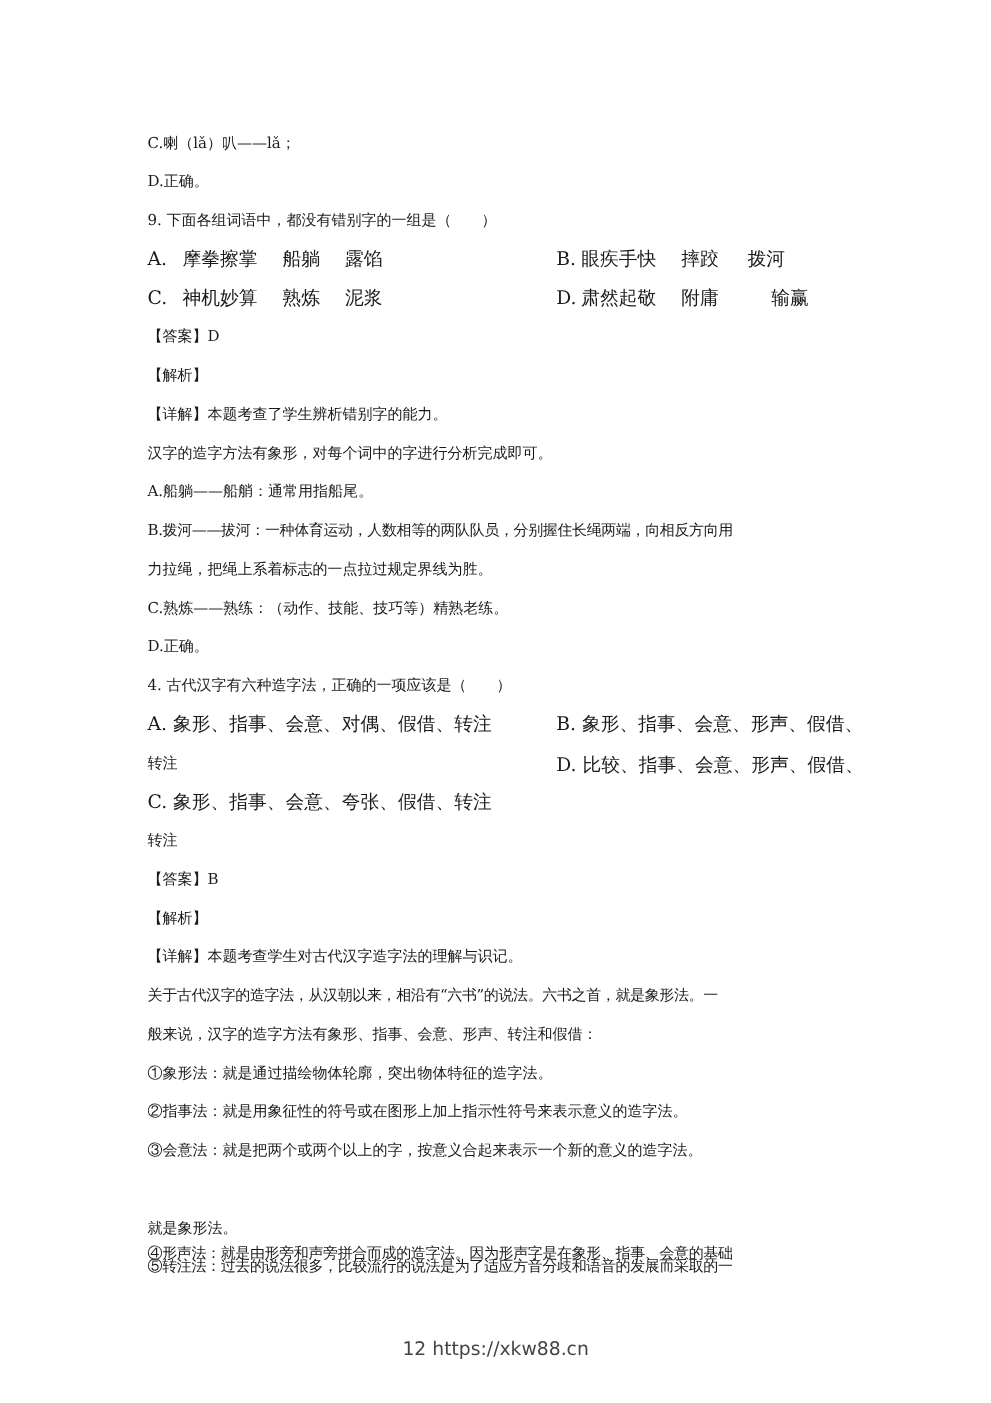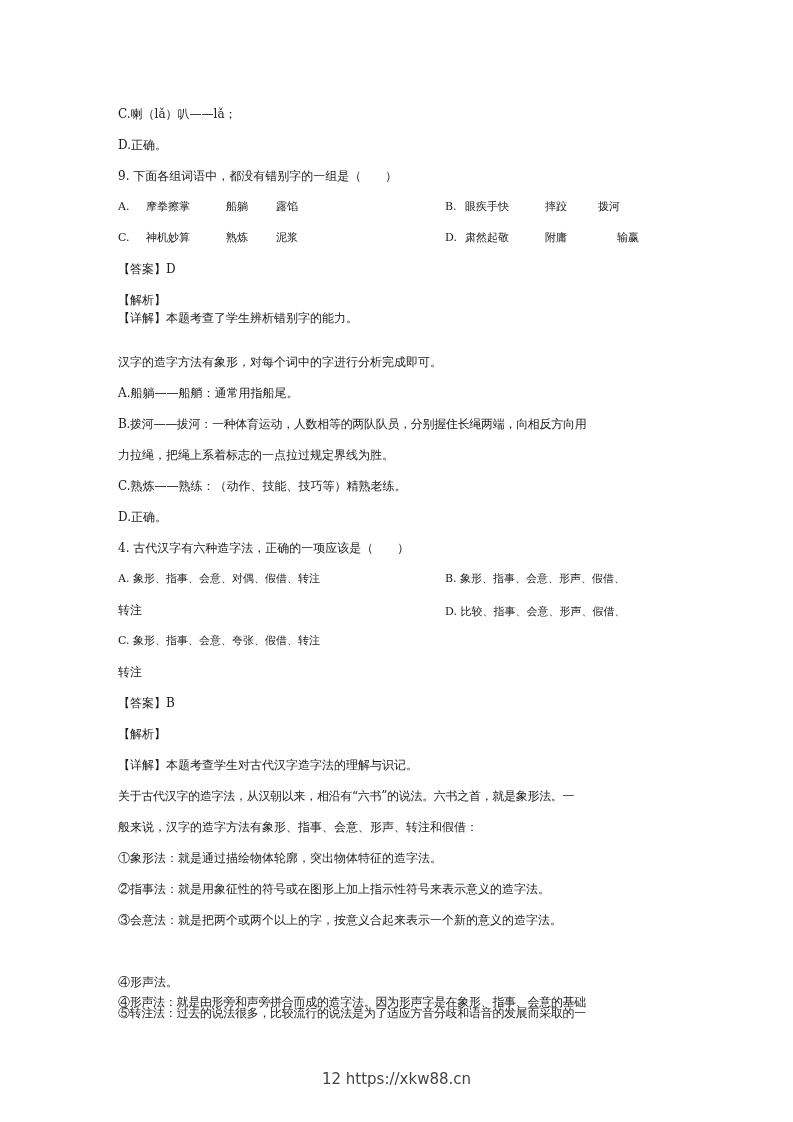--- a/index.html
+++ b/index.html
@@ -1,20 +1,20 @@
 <!DOCTYPE html>
 <html><head>
 <meta charset="utf-8">
 <style>
   html, body { margin: 0; padding: 0; background: #ffffff; }
   body { width: 793px; height: 1122px; position: relative; overflow: hidden;
          font-family: "DejaVu Serif", "Liberation Serif", serif; color: #1a1a1a; }
   .page { position: absolute; left: 118px; top: 0; width: 560px; }
   .line { position: absolute; left: 0; font-size: 12px; line-height: 20px; white-space: nowrap; }
-  .opt { position: absolute; font-size: 11px; line-height: 20px; white-space: nowrap; }
+  .opt { position: absolute; font-size: 15px; line-height: 20px; white-space: nowrap; }
   .w { display: inline-block; }
   .footer { position: absolute; left: 0; width: 793px; top: 1070px; text-align: center;
             font-family: "DejaVu Sans", "Liberation Sans", sans-serif; font-size: 15px; color: #444; }
 </style>
 </head>
 <body>
 
 <div class="page">
   <div class="line" style="top:104px">C.喇（lǎ）叭——lǎ；</div>
   <div class="line" style="top:135px">D.正确。</div>
@@ -28,21 +28,21 @@
   </div>
   <div class="opt" style="top:228px; left:0">
     <span class="w" style="width:28px">C.</span><span class="w" style="width:80px">神机妙算</span><span class="w" style="width:50px">熟炼</span><span class="w">泥浆</span>
   </div>
   <div class="opt" style="top:228px; left:327px">
     <span class="w" style="width:20px">D.</span><span class="w" style="width:80px">肃然起敬</span><span class="w" style="width:72px">附庸</span><span class="w">输赢</span>
   </div>
 
   <div class="line" style="top:259px">【答案】D</div>
   <div class="line" style="top:290px">【解析】</div>
-  <div class="line" style="top:308px">【详解】本题考查了学生辨析错别字的能力。</div>
+  <div class="line" style="top:321px">【详解】本题考查了学生辨析错别字的能力。</div>
   <div class="line" style="top:352px">汉字的造字方法有象形，对每个词中的字进行分析完成即可。</div>
   <div class="line" style="top:383px">A.船躺——船艄：通常用指船尾。</div>
   <div class="line" style="top:414px; letter-spacing:-0.3px">B.拨河——拔河：一种体育运动，人数相等的两队队员，分别握住长绳两端，向相反方向用</div>
   <div class="line" style="top:445px">力拉绳，把绳上系着标志的一点拉过规定界线为胜。</div>
   <div class="line" style="top:476px">C.熟炼——熟练：（动作、技能、技巧等）精熟老练。</div>
   <div class="line" style="top:507px">D.正确。</div>
   <div class="line" style="top:538px">4.  古代汉字有六种造字法，正确的一项应该是（　　）</div>
 
   <div class="opt" style="top:569px; left:0">A.  象形、指事、会意、对偶、假借、转注</div>
   <div class="opt" style="top:569px; left:327px">B.  象形、指事、会意、形声、假借、</div>
@@ -53,20 +53,20 @@
 
   <div class="line" style="top:693px">【答案】B</div>
   <div class="line" style="top:724px">【解析】</div>
   <div class="line" style="top:755px">【详解】本题考查学生对古代汉字造字法的理解与识记。</div>
   <div class="line" style="top:786px; letter-spacing:-0.3px">关于古代汉字的造字法，从汉朝以来，相沿有“六书”的说法。六书之首，就是象形法。一</div>
   <div class="line" style="top:817px">般来说，汉字的造字方法有象形、指事、会意、形声、转注和假借：</div>
   <div class="line" style="top:848px">①象形法：就是通过描绘物体轮廓，突出物体特征的造字法。</div>
   <div class="line" style="top:879px">②指事法：就是用象征性的符号或在图形上加上指示性符号来表示意义的造字法。</div>
   <div class="line" style="top:910px">③会意法：就是把两个或两个以上的字，按意义合起来表示一个新的意义的造字法。</div>
   <div class="line" style="top:992px; letter-spacing:-0.3px">④形声法：就是由形旁和声旁拼合而成的造字法。因为形声字是在象形、指事、会意的基础</div>
-  <div class="line" style="top:972px">④形声法。</div>
+  <div class="line" style="top:972px">就是象形法。</div>
   <div class="line" style="top:1003px; letter-spacing:-0.3px">⑤转注法：过去的说法很多，比较流行的说法是为了适应方音分歧和语音的发展而采取的一</div>
 </div>
 
 <div class="footer">
   <span>12</span>
   <span>https://xkw88.cn</span>
 </div>
 
 </body></html>

